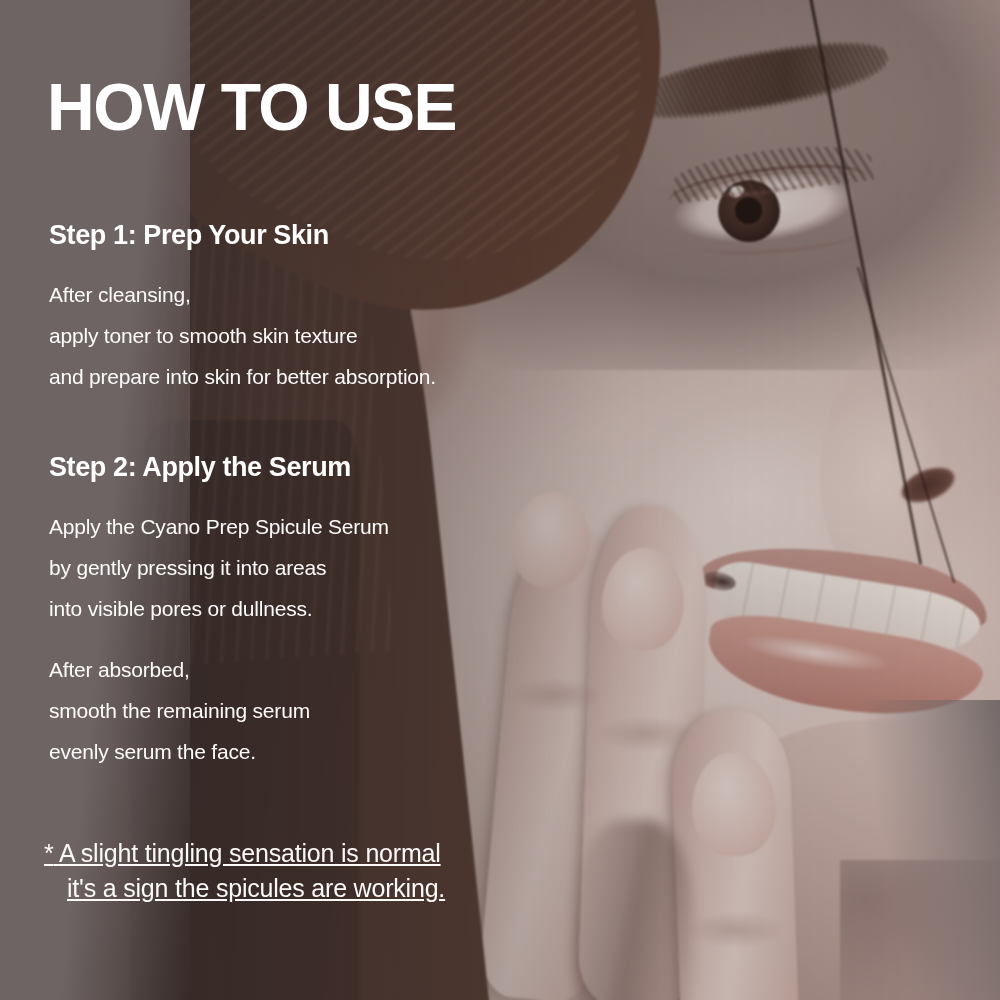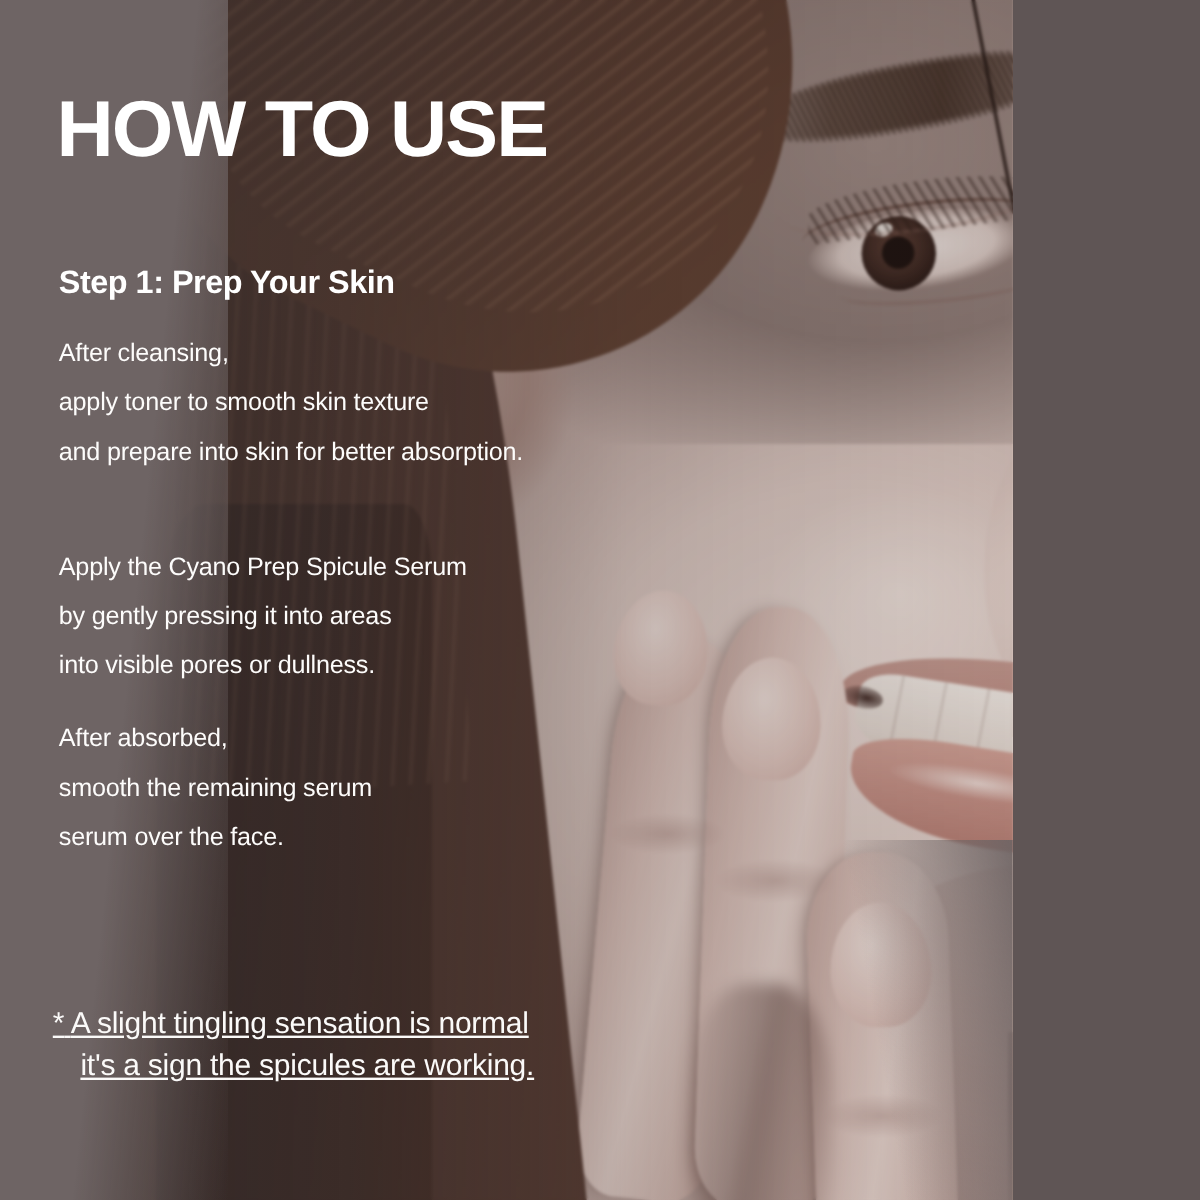--- a/index.html
+++ b/index.html
@@ -2,21 +2,21 @@
 <html><head>
 <meta charset="utf-8">
 <style>
   html, body {
     margin: 0;
     padding: 0;
     background: #5f5555;
   }
   #page {
     position: relative;
-    width: 844px;
+    width: 1000px;
     height: 1000px;
     overflow: hidden;
     background: #4d7c0f;
     font-family: "Liberation Sans", sans-serif;
     -webkit-font-smoothing: antialiased;
   }
 
   
   .photo {
     position: absolute;
@@ -506,29 +506,30 @@
     <div class="step-block step1">
       <div class="step-heading">Step 1: Prep Your Skin</div>
       <p class="para">
         <span>After cleansing,</span><br>
         <span>apply toner to smooth skin texture</span><br>
         <span>and prepare into skin for better absorption.</span>
       </p>
     </div>
 
     <div class="step-block step2">
+      <div class="step-heading">Step 2: Apply the Serum</div>
       <p class="para">
         <span>Apply the Cyano Prep Spicule Serum</span><br>
         <span>by gently pressing it into areas</span><br>
         <span>into visible pores or dullness.</span>
       </p>
       <p class="para">
         <span>After absorbed,</span><br>
         <span>smooth the remaining serum</span><br>
-        <span>serum over the face.</span>
+        <span>evenly serum the face.</span>
       </p>
     </div>
 
     <div class="footnote">
       <span>*</span>
       <span>A slight tingling sensation is normal</span>
       <span class="fn-line2">it's a sign the spicules are working.</span>
     </div>
 
   </div>

